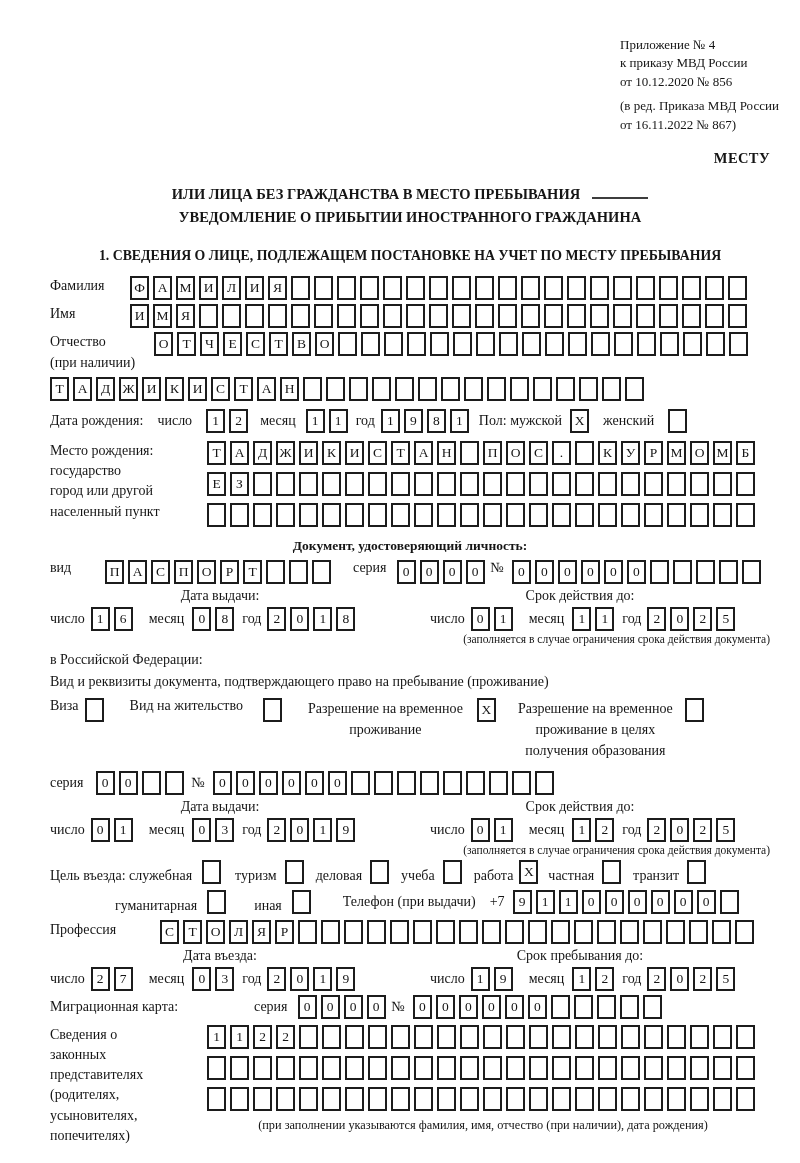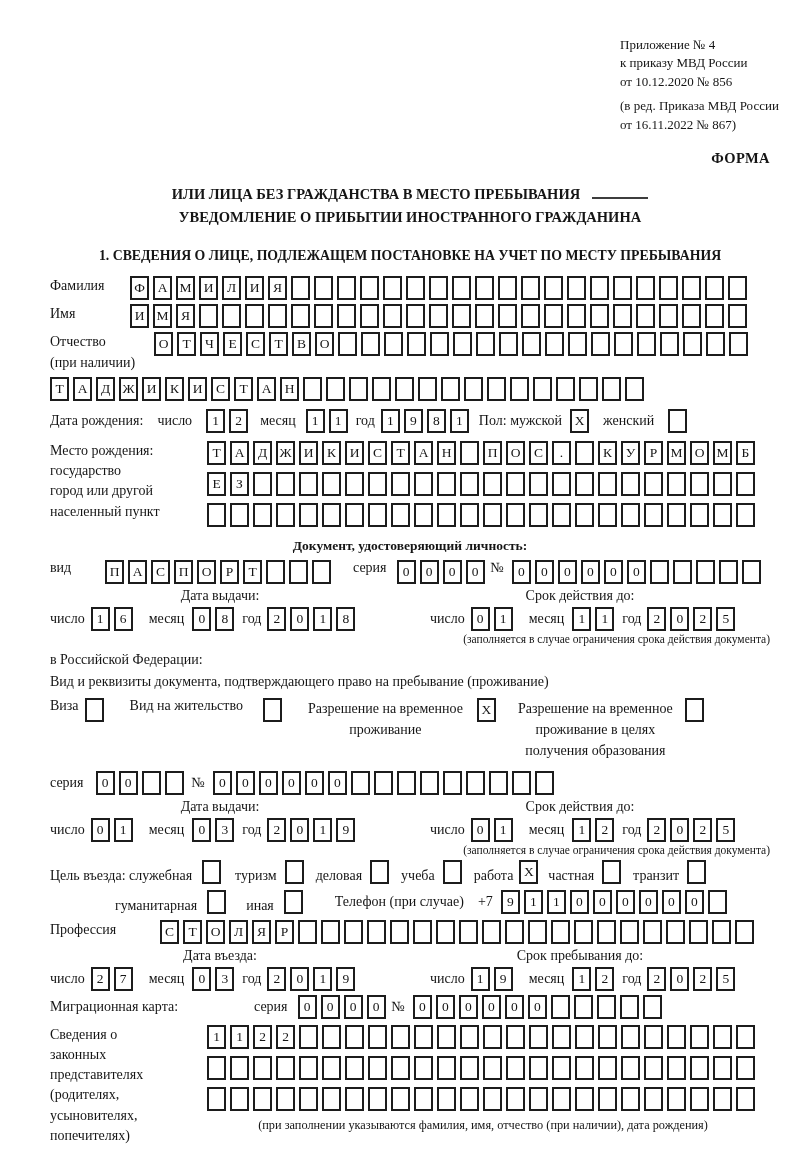--- a/index.html
+++ b/index.html
@@ -45,21 +45,21 @@
 <div class="page">
 
   <div class="annex">
     <div>Приложение № 4</div>
     <div>к приказу МВД России</div>
     <div>от 10.12.2020 № 856</div>
     <div class="note">(в ред. Приказа МВД России</div>
     <div>от 16.11.2022 № 867)</div>
   </div>
 
-  <div class="forma">ФОРМА</div>
+  <div class="forma">МЕСТУ</div>
 
   <div class="title">
     <div><span>ИЛИ ЛИЦА БЕЗ ГРАЖДАНСТВА В МЕСТО ПРЕБЫВАНИЯ</span><span class="blankline"></span></div>
     <div>УВЕДОМЛЕНИЕ О ПРИБЫТИИ ИНОСТРАННОГО ГРАЖДАНИНА</div>
   </div>
 
   <div class="sec">1. СВЕДЕНИЯ О ЛИЦЕ, ПОДЛЕЖАЩЕМ ПОСТАНОВКЕ НА УЧЕТ ПО МЕСТУ ПРЕБЫВАНИЯ</div>
 
   <div class="frow">
     <div class="flabel" style="width:80px">Фамилия</div>
@@ -530,25 +530,25 @@
       <span class="sub" style="margin-right:8px">транзит</span>
       <span class="cell"></span>
     </div>
   </div>
 
   <div class="frow" style="align-items:center;margin-left:65px;margin-top:6px">
     <div class="pitem">
       <span class="sub" style="margin-right:10px">гуманитарная</span>
       <span class="cell"></span>
     </div>
-    <div class="pitem" style="margin-left:16px">
+    <div class="pitem" style="margin-left:24px">
       <span class="sub" style="margin-right:10px">иная</span>
       <span class="cell"></span>
     </div>
-    <span class="sub" style="margin:0 14px 0 28px">Телефон (при случае)</span>
+    <span class="sub" style="margin:0 14px 0 28px">Телефон (при выдачи)</span>
     <span class="sub" style="margin-right:8px">+7</span>
     <div class="cells">
         <span class="cell">9</span>
         <span class="cell">1</span>
         <span class="cell">1</span>
         <span class="cell">0</span>
         <span class="cell">0</span>
         <span class="cell">0</span>
         <span class="cell">0</span>
         <span class="cell">0</span>

